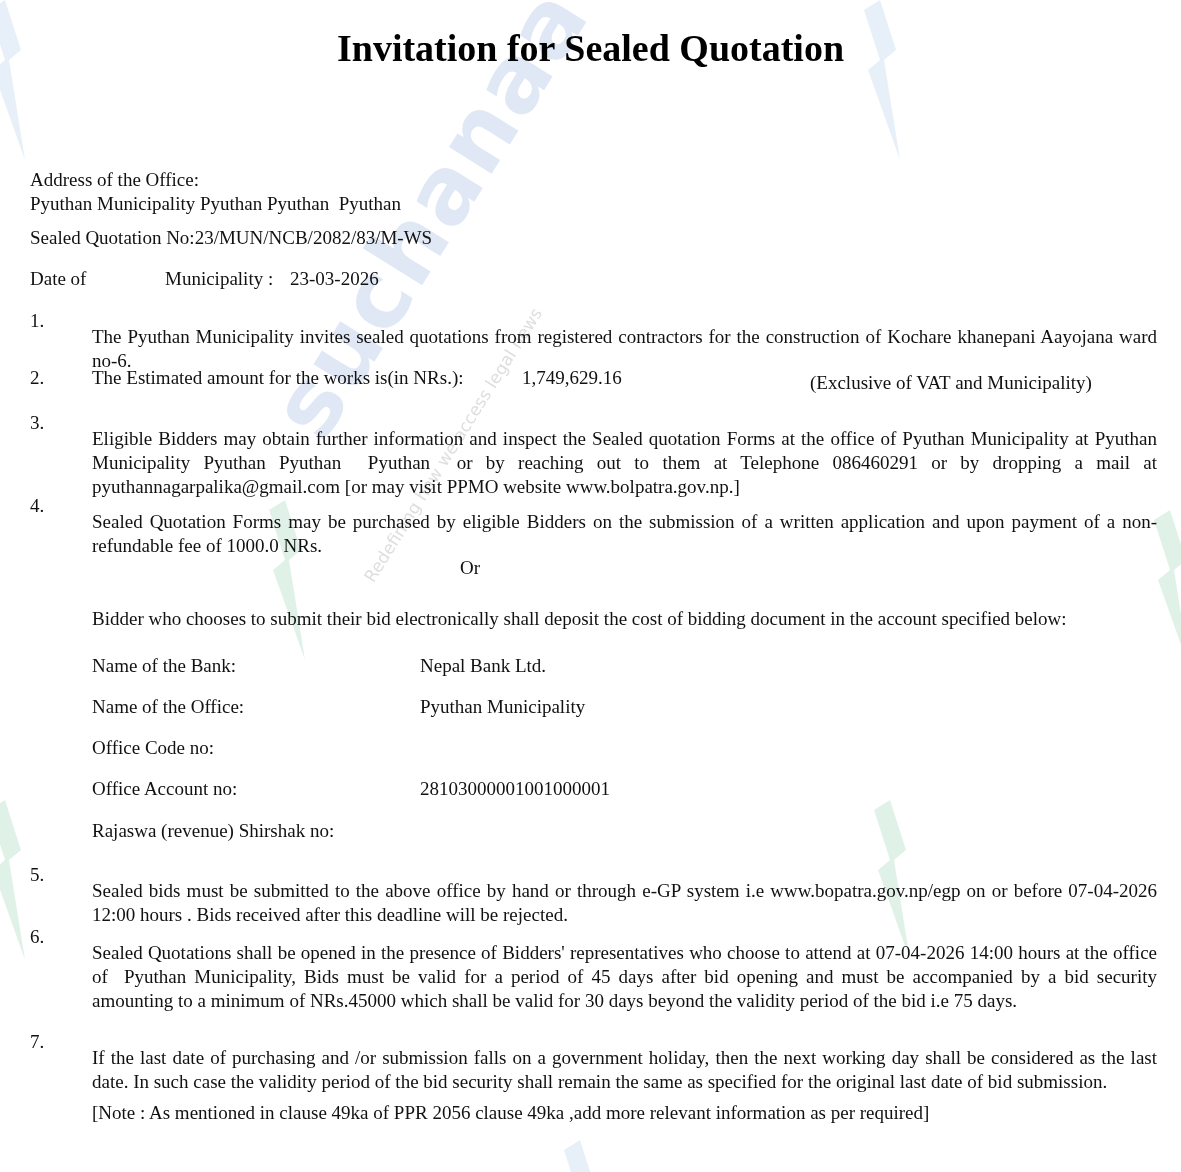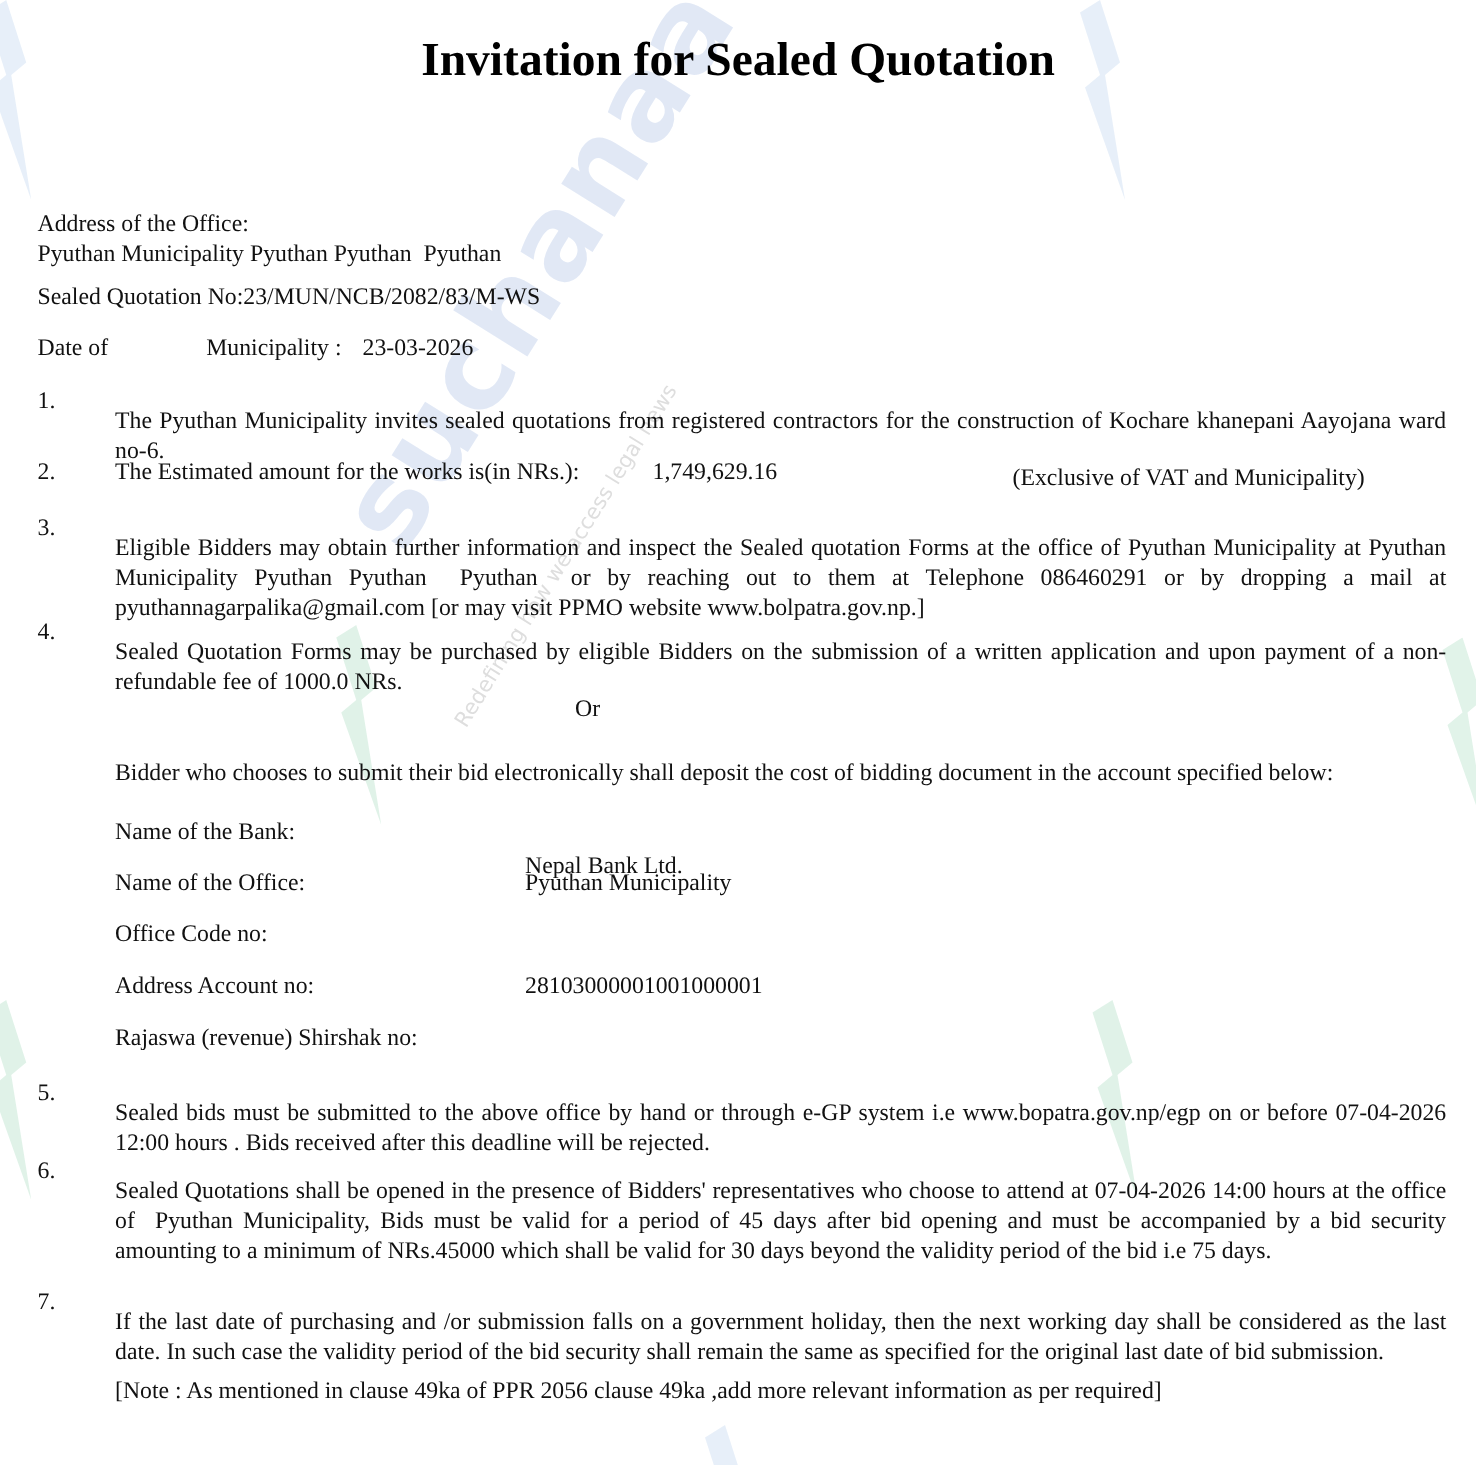--- a/index.html
+++ b/index.html
@@ -90,29 +90,29 @@
   <div class="para" style="top:407px;white-space:pre-wrap;">Eligible Bidders may obtain further information and inspect the Sealed quotation Forms at the office of Pyuthan Municipality at Pyuthan Municipality Pyuthan Pyuthan  Pyuthan  or by reaching out to them at Telephone 086460291 or by dropping a mail at pyuthannagarpalika@gmail.com [or may visit PPMO website www.bolpatra.gov.np.]</div>
 
   <div class="num" style="top:490px;">4.</div>
   <div class="para" style="top:490px;">Sealed Quotation Forms may be purchased by eligible Bidders on the submission of a written application and upon payment of a non-refundable fee of 1000.0 NRs.</div>
 
   <div class="abs" style="left:460px;top:552px;">Or</div>
 
   <div class="abs" style="left:92px;top:603px;">Bidder who chooses to submit their bid electronically shall deposit the cost of bidding document in the account specified below:</div>
 
   <div class="abs" style="left:92px;top:650px;">Name of the Bank:</div>
-  <div class="abs" style="left:420px;top:650px;margin-top:27px;">Nepal Bank Ltd.</div>
+  <div class="abs" style="left:420px;top:650px;">Nepal Bank Ltd.</div>
 
   <div class="abs" style="left:92px;top:691px;">Name of the Office:</div>
   <div class="abs" style="left:420px;top:691px;">Pyuthan Municipality</div>
 
   <div class="abs" style="left:92px;top:732px;">Office Code no:</div>
   <div class="abs" style="left:420px;top:732px;"></div>
 
-  <div class="abs" style="left:92px;top:773px;">Address Account no:</div>
+  <div class="abs" style="left:92px;top:773px;">Office Account no:</div>
   <div class="abs" style="left:420px;top:773px;text-align:center;">28103000001001000001</div>
 
   <div class="abs" style="left:92px;top:815px;">Rajaswa (revenue) Shirshak no:</div>
   <div class="abs" style="left:420px;top:815px;"></div>
 
   <div class="num" style="top:859px;">5.</div>
   <div class="para" style="top:859px;">Sealed bids must be submitted to the above office by hand or through e-GP system i.e www.bopatra.gov.np/egp on or before 07-04-2026 12:00 hours . Bids received after this deadline will be rejected.</div>
 
   <div class="num" style="top:921px;">6.</div>
   <div class="para" style="top:921px;white-space:pre-wrap;">Sealed Quotations shall be opened in the presence of Bidders' representatives who choose to attend at 07-04-2026 14:00 hours at the office of  Pyuthan Municipality, Bids must be valid for a period of 45 days after bid opening and must be accompanied by a bid security amounting to a minimum of NRs.45000 which shall be valid for 30 days beyond the validity period of the bid i.e 75 days.</div>

